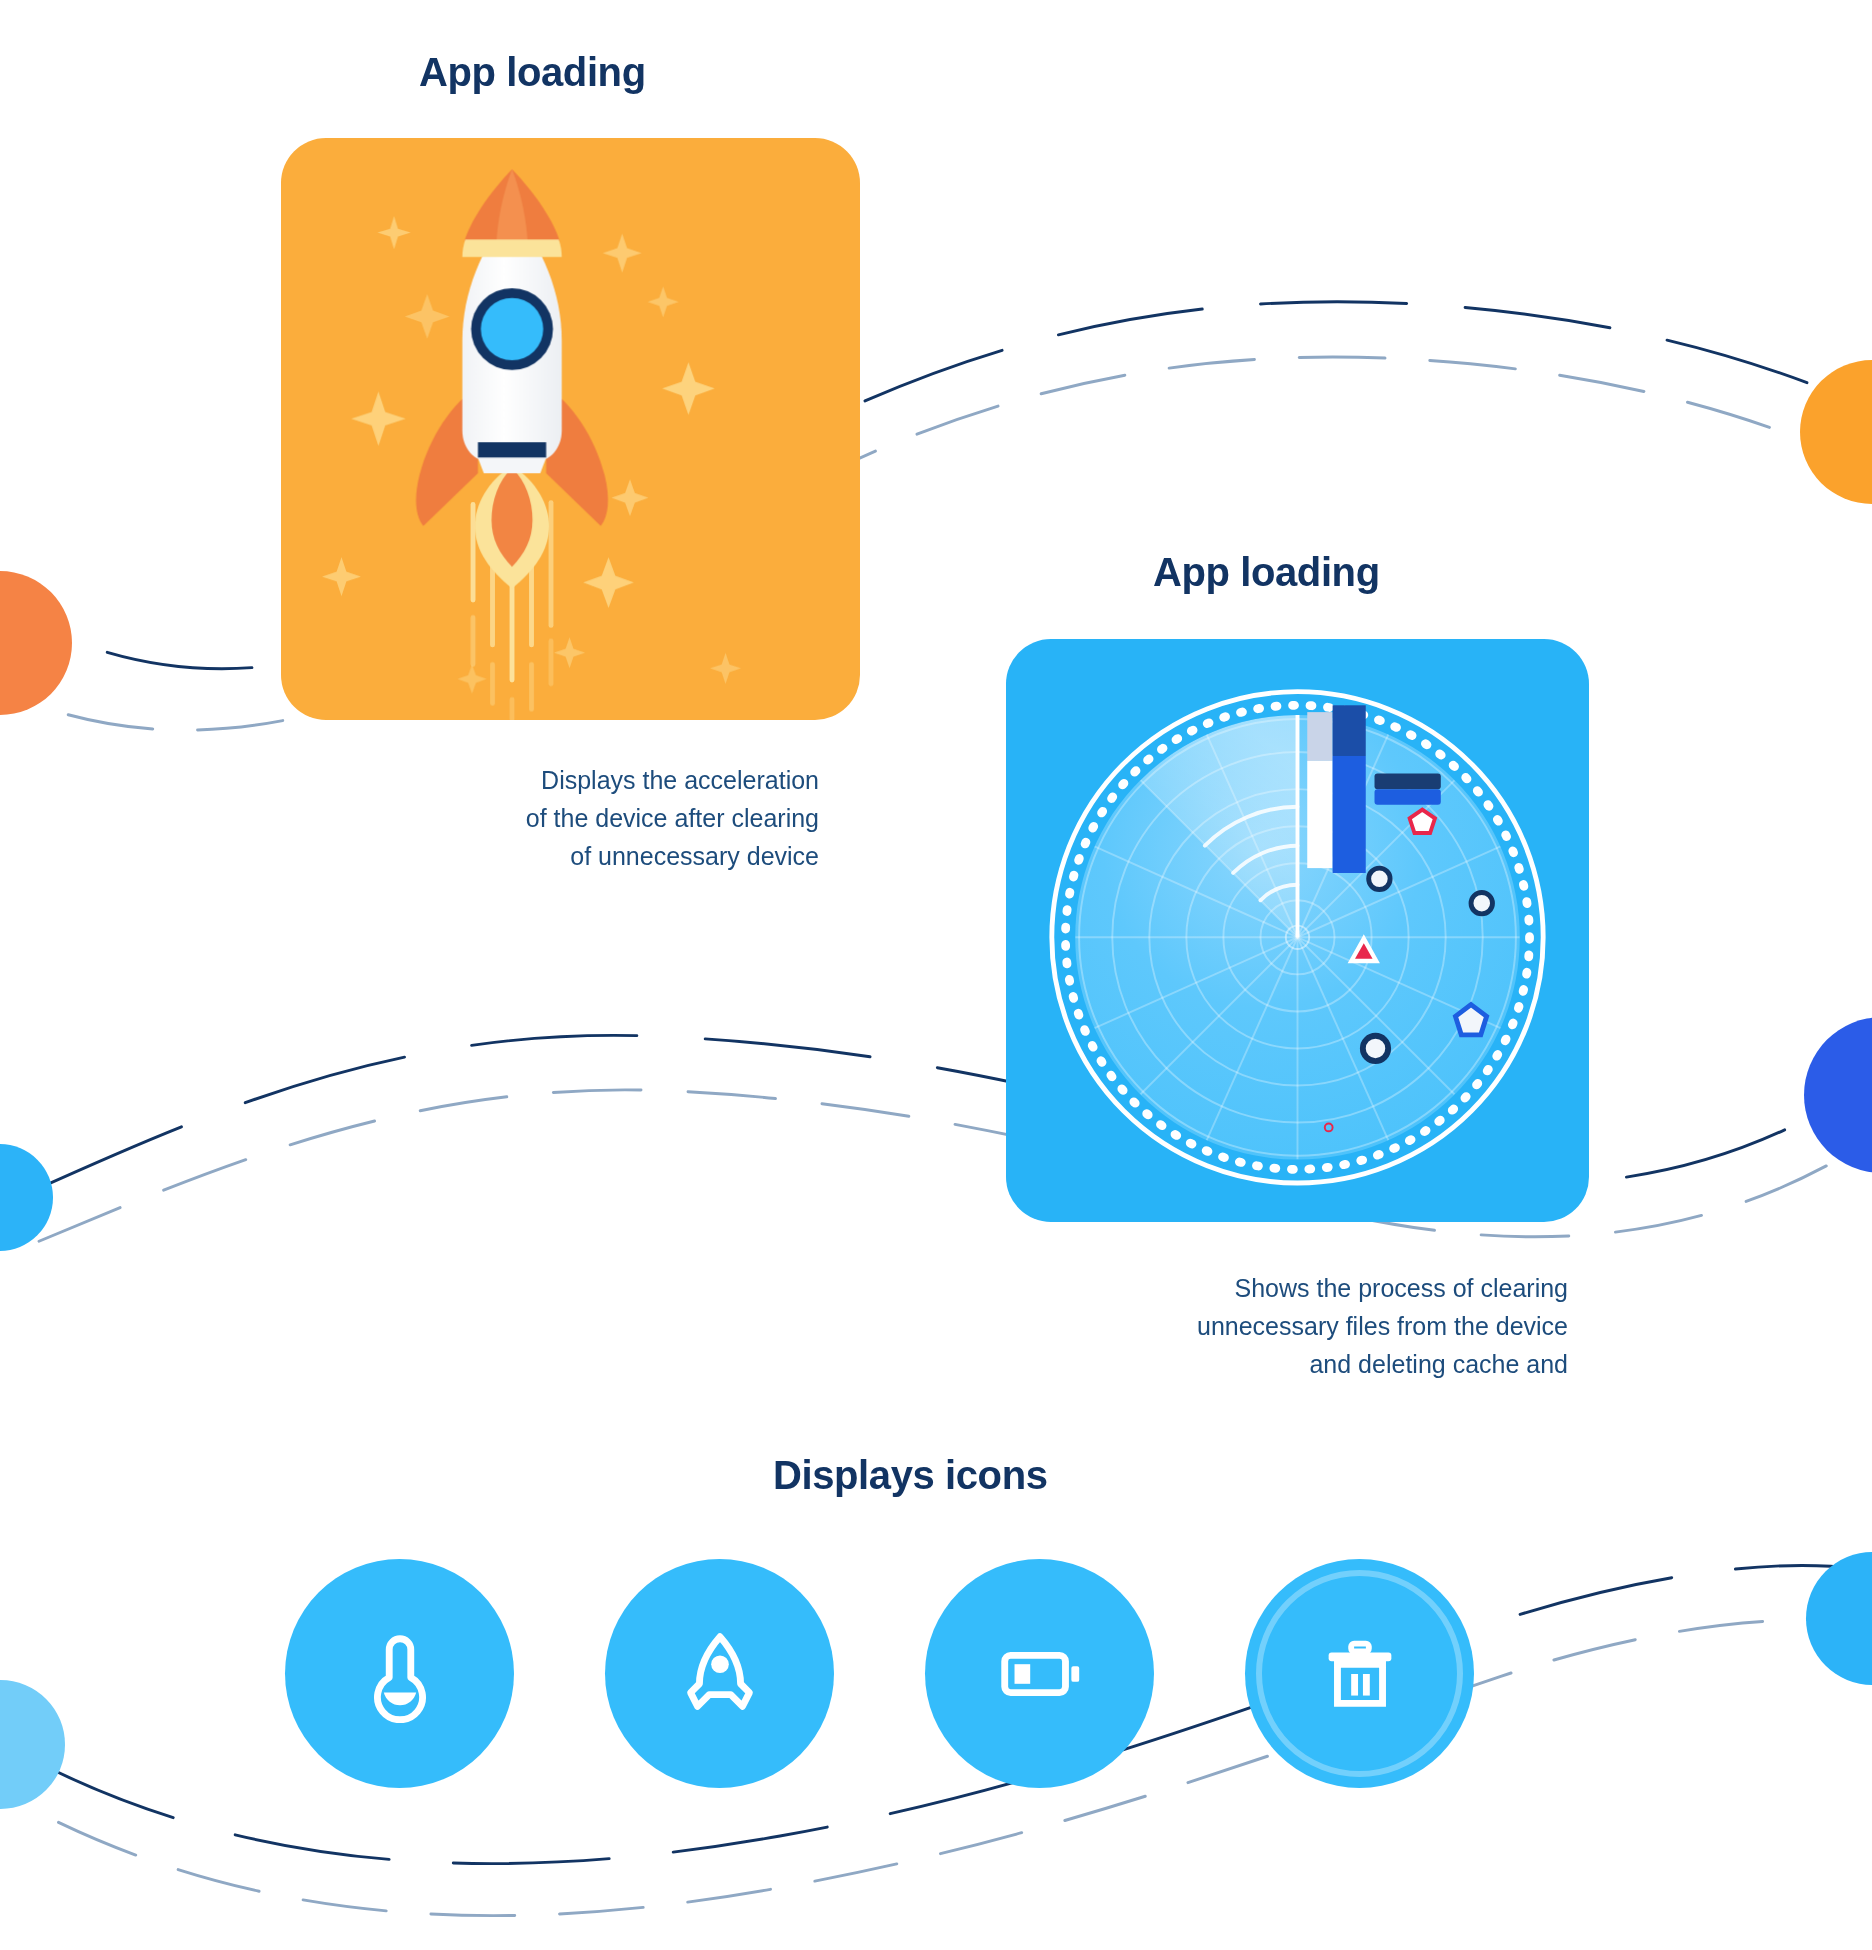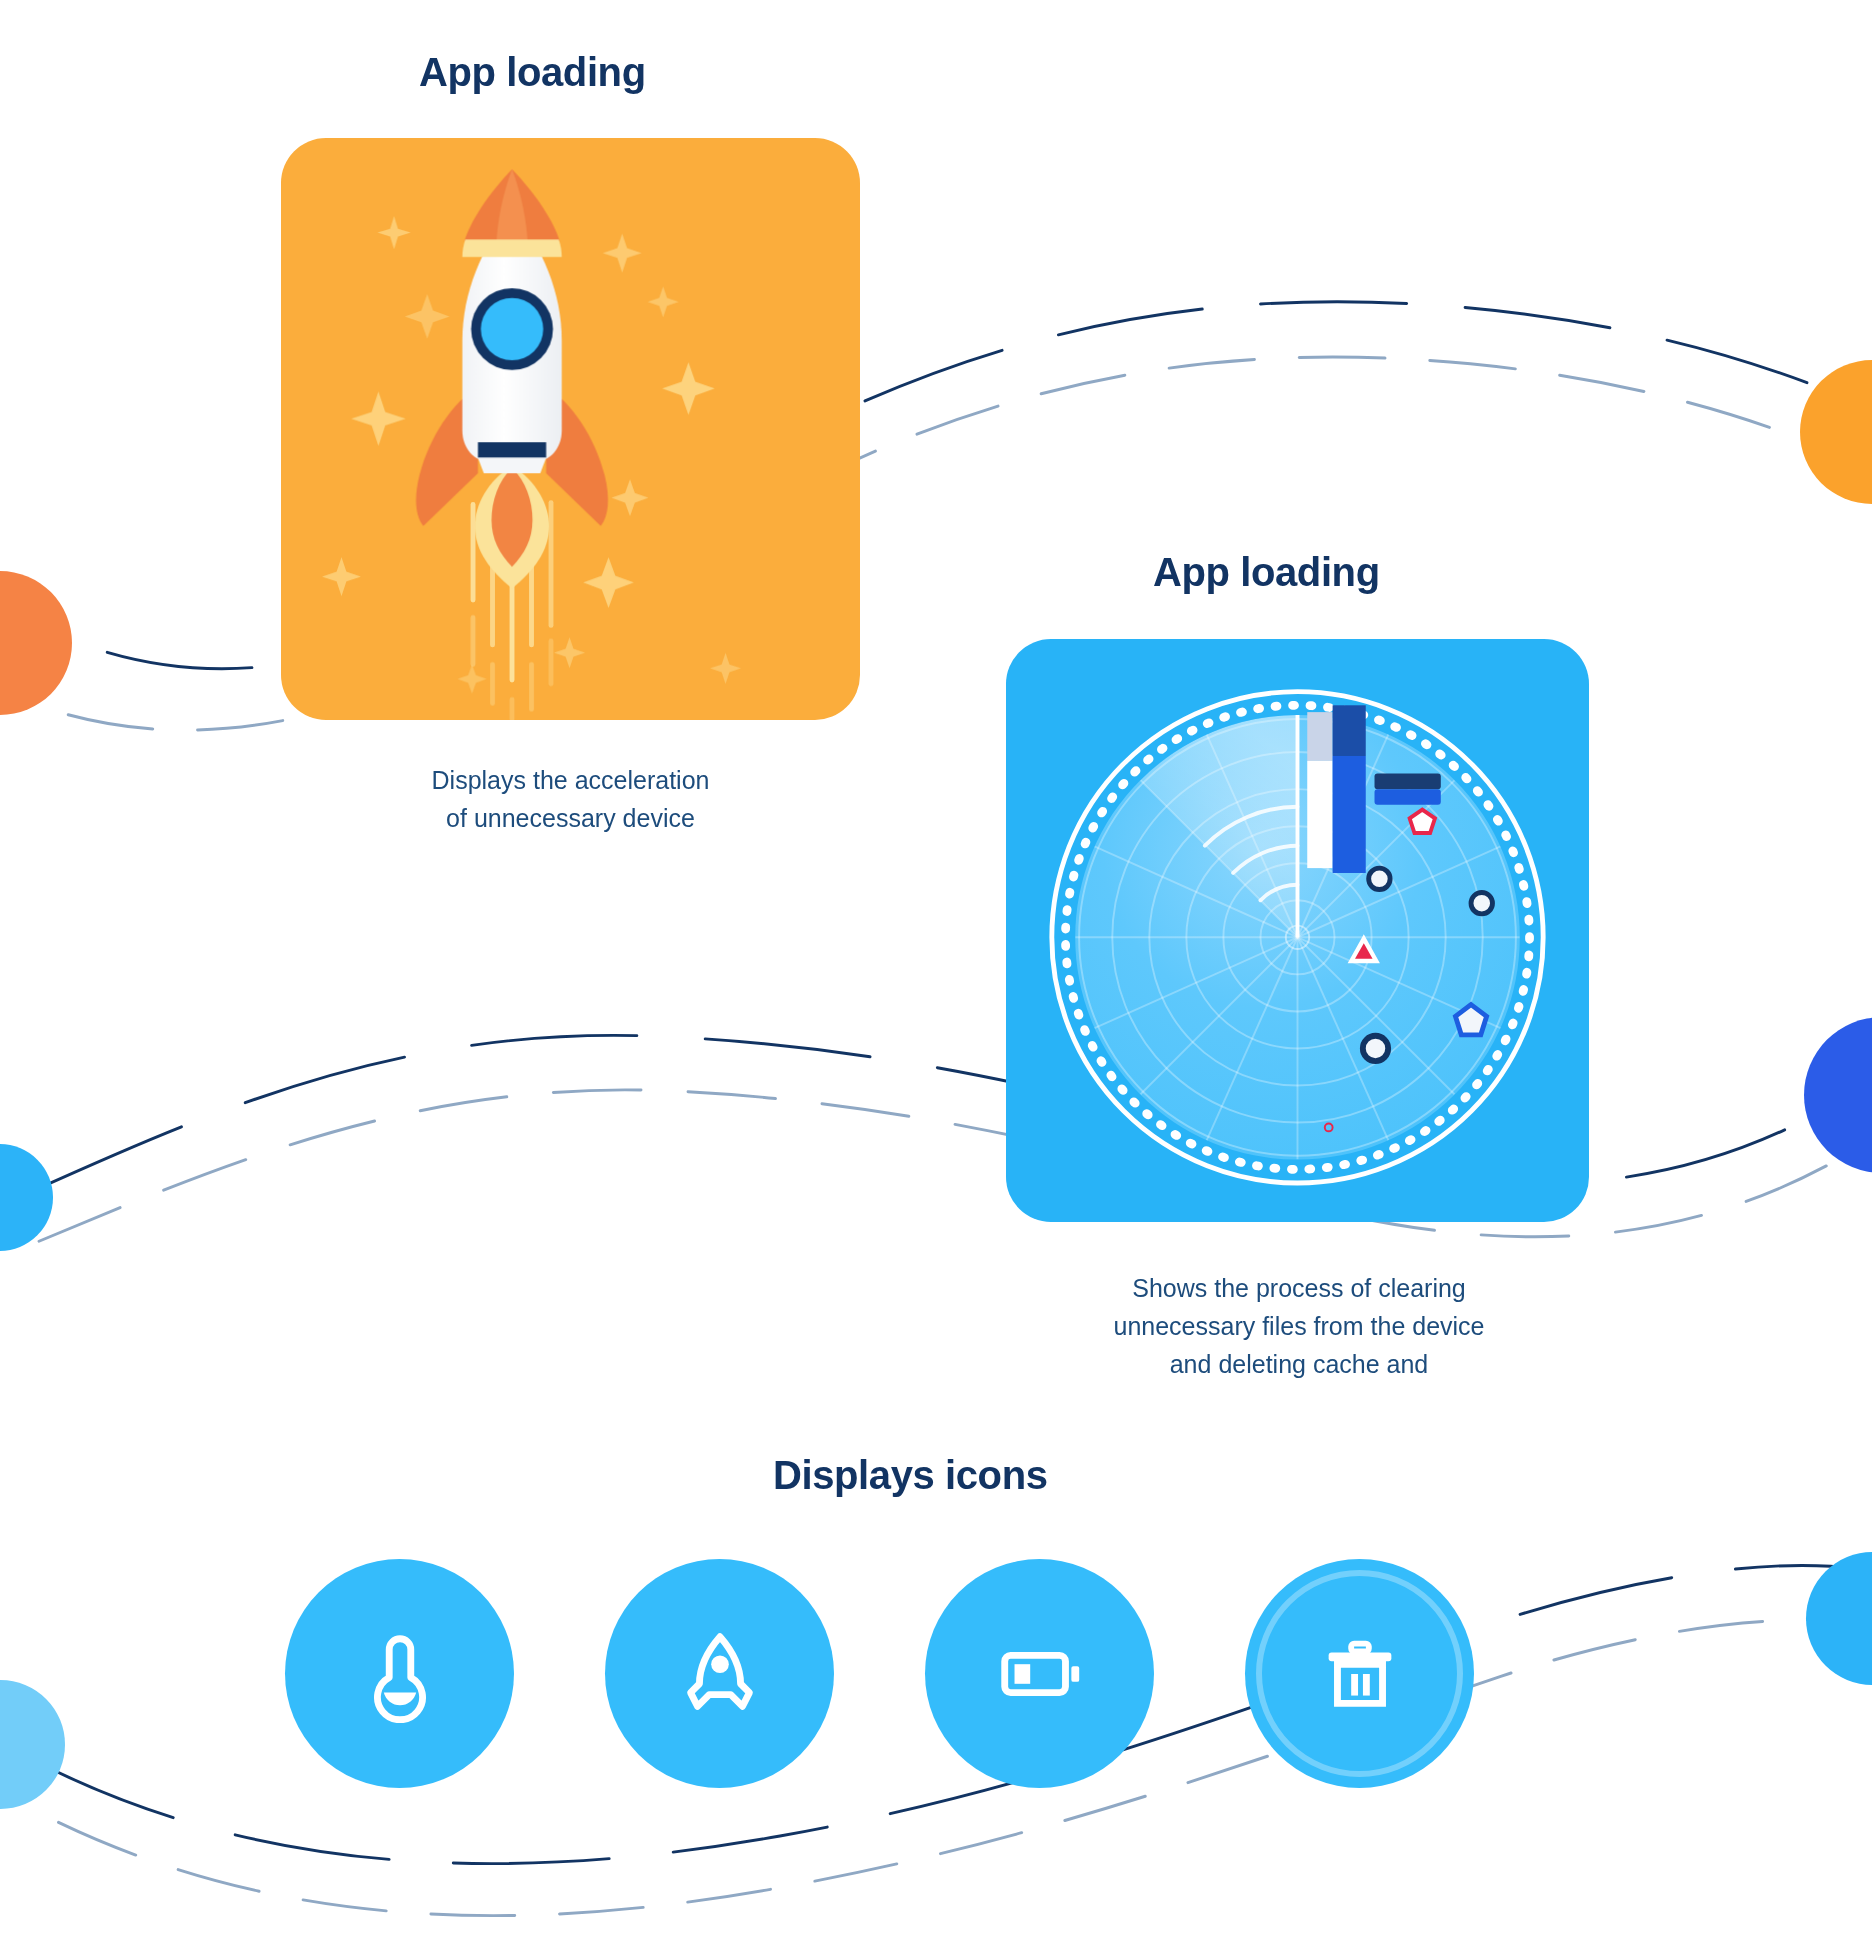--- a/index.html
+++ b/index.html
@@ -26,21 +26,21 @@
     font-weight:bold;
     letter-spacing:-0.4px;
     white-space:nowrap;
   }
   .caption {
     position:absolute;
     color:#1d4c7c;
     font-size:25px;
     line-height:38px;
     font-weight:400;
-    text-align:center;
+    text-align:right;
   }
 
   
   .card {
     position:absolute;
     border-radius:45px;
     overflow:hidden;
   }
   .card-rocket { background:#fbad3c; }
   .card-radar  { background:#28b3f7; }
@@ -153,20 +153,21 @@
       <circle cx="237" cy="196" r="42" fill="#123463"></circle>
       <circle cx="237" cy="196" r="32" fill="#35bcfb"></circle>
 
       <path d="M202,312 L272,312 L272,328 L202,328 Z" fill="#123463"></path>
       <path d="M202,328 L272,328 L266,344 L208,344 Z" fill="#f4f6f9"></path>
     </svg>
   </div>
 
   <div class="caption" style="left:322px; top:719px; width:497px;">
     <div>Displays the acceleration</div>
+    <div>of the device after clearing</div>
     <div>of unnecessary device</div>
   </div>
 
   <div class="heading" style="left:1153px; top:508px;">App loading</div>
 
   <div class="card card-radar" style="left:1006px; top:597px; width:583px; height:583px;">
     <svg width="583" height="583" viewBox="0 0 598 598">
       <defs>
         <radialGradient id="radarFill" cx="42%" cy="30%" r="78%">
           <stop offset="0%" stop-color="#8ad6fd"></stop>

